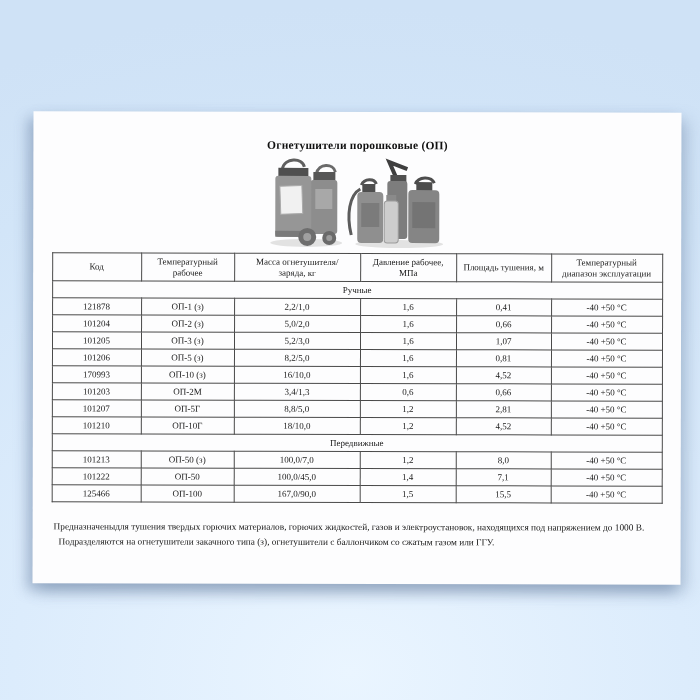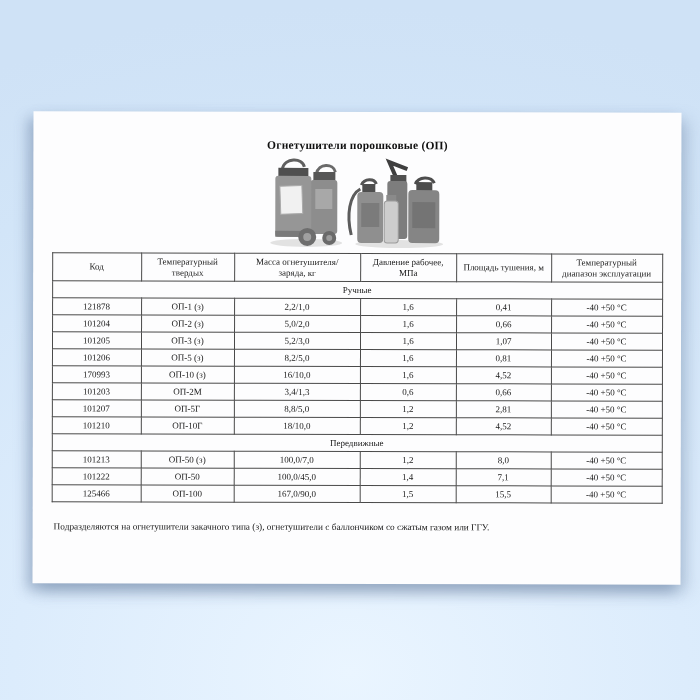--- a/index.html
+++ b/index.html
@@ -101,21 +101,21 @@
         <col style="width:111px">
     </colgroup>
     <thead>
       <tr>
         <th>
           <div class="hline">Код</div>
             <div class="hline"></div>
         </th>
         <th>
           <div class="hline">Температурный</div>
-            <div class="hline">твердых</div>
+            <div class="hline">рабочее</div>
         </th>
         <th>
           <div class="hline">Масса огнетушителя/</div>
             <div class="hline">заряда, кг</div>
         </th>
         <th>
           <div class="hline">Давление рабочее,</div>
             <div class="hline">МПа</div>
         </th>
         <th>
@@ -220,16 +220,17 @@
           <td>ОП-100</td>
           <td>167,0/90,0</td>
           <td>1,5</td>
           <td>15,5</td>
           <td>-40 +50 °C</td>
         </tr>
       </tbody>
   </table>
 
   <div class="notes">
+    <p>Предназначеныдля тушения твердых горючих материалов, горючих жидкостей, газов и электроустановок, находящихся под напряжением до 1000 В.</p>
     <p>Подразделяются на огнетушители закачного типа (з), огнетушители с баллончиком со сжатым газом или ГГУ.</p>
   </div>
 
 </div>
 
 </body></html>

